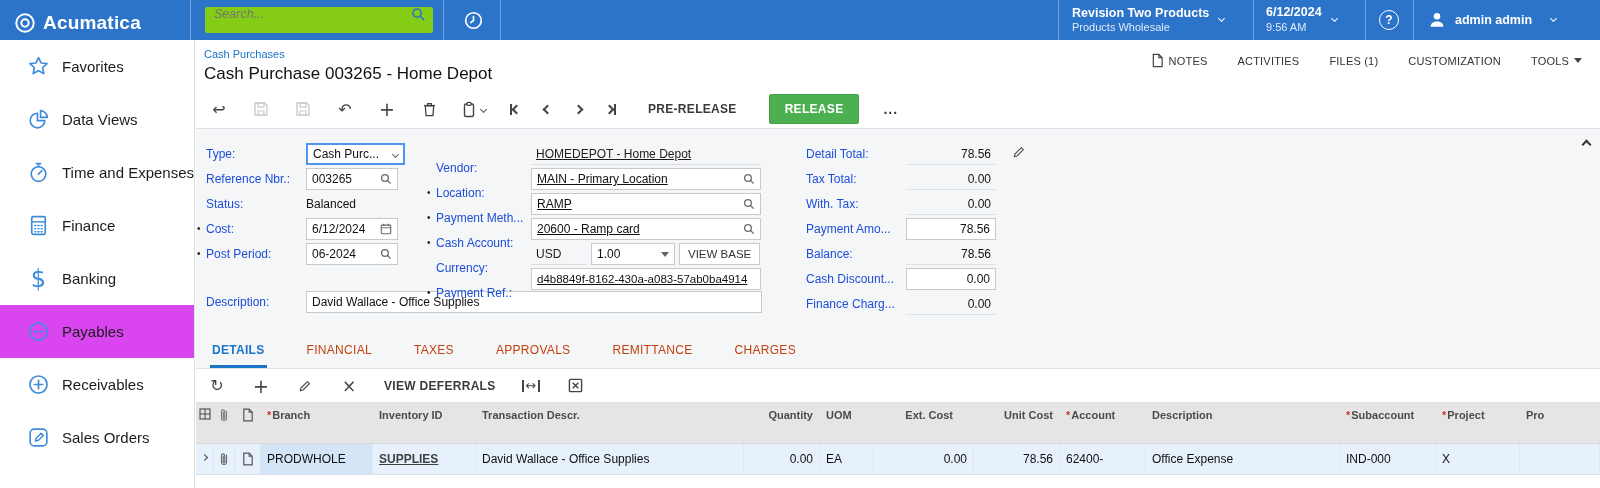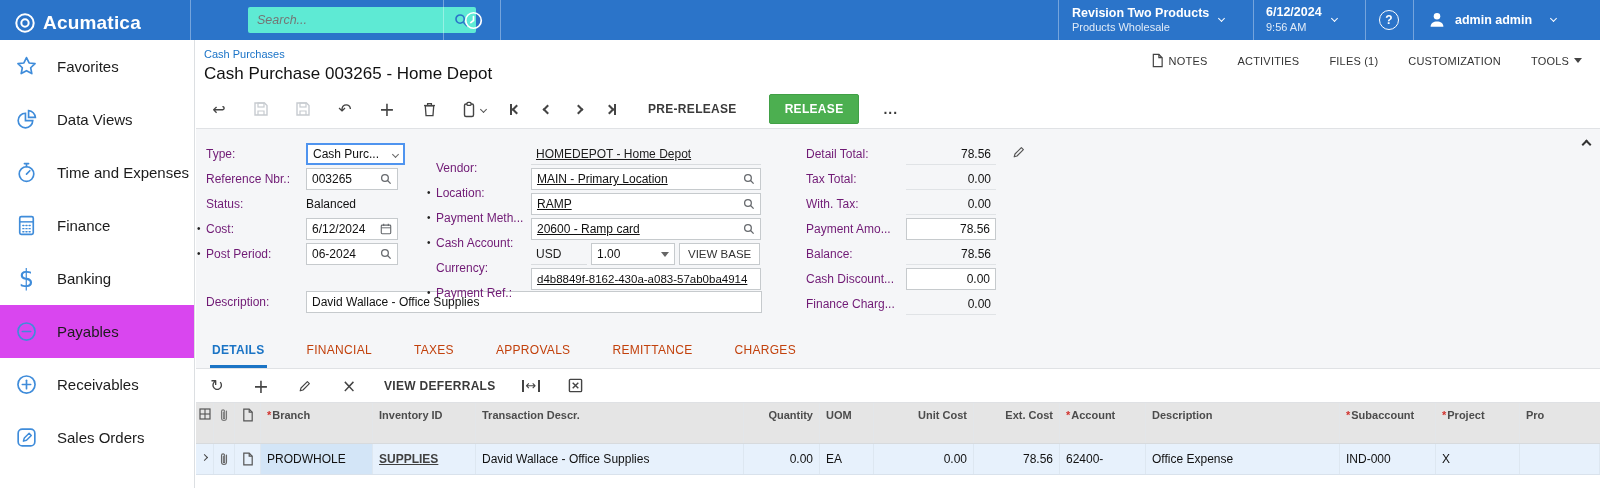--- a/index.html
+++ b/index.html
@@ -4,21 +4,21 @@
 <style>
   * { box-sizing: border-box; margin: 0; padding: 0; }
   html,body { width:1600px; height:488px; overflow:hidden; }
   body { font-family:"Liberation Sans","DejaVu Sans",sans-serif; background:#fff; position:relative; font-size:12px; color:#1c1c1c; }
 
   
   .topbar { position:absolute; left:0; top:0; width:1600px; height:40px; background:#2b74c9; color:#fff; }
   .tb-div { position:absolute; top:0; bottom:0; width:1px; background:rgba(255,255,255,.35); }
   .brand { position:absolute; left:14px; top:0; height:45px; display:flex; align-items:center; gap:7px; }
   .brand-text { font-size:19px; font-weight:bold; letter-spacing:.2px; }
-  .search-wrap { position:absolute; left:205px; top:7px; width:228px; height:26px; background:#5eead4; border-radius:2px; display:flex; align-items:center;margin-left:43px; }
+  .search-wrap { position:absolute; left:205px; top:7px; width:228px; height:26px; background:#84cc16; border-radius:2px; display:flex; align-items:flex-start; }
   .search-wrap input { flex:1; border:none; outline:none; background:transparent; font-style:italic; font-size:12.5px; color:#555; padding:0 6px 0 9px; font-family:inherit; }
   .search-ic { margin-right:7px; display:flex; }
   .tb-btn { position:absolute; top:0; height:40px; display:flex; align-items:center; cursor:pointer; }
   .clock-btn { left:448px; width:50px; justify-content:center; }
   .company-btn { left:1072px; }
   .company-txt { line-height:1.2; }
   .company-name { font-size:12.5px; font-weight:bold; }
   .company-sub { font-size:11px; color:rgba(255,255,255,.85); }
   .date-btn { left:1266px; }
   .date-txt { line-height:1.25; }
@@ -32,21 +32,21 @@
 
   .chev { display:inline-block; width:7px; height:7px; border-right:2px solid currentColor; border-bottom:2px solid currentColor; transform:rotate(45deg); }
   .chev.sm { width:5px; height:5px; border-width:1.6px; }
   .chev.up { transform:rotate(-135deg); }
   .chev.right { transform:rotate(-45deg); }
   .chev.left { transform:rotate(135deg); }
   .tb-chev { margin-left:10px; position:relative; top:-2px; }
 
   
   .sidebar { position:absolute; left:0; top:40px; width:195px; bottom:0; background:#fff; border-right:1px solid #dcdfe2; }
-  .side-item { height:53px; display:flex; align-items:center; padding-left:13px; gap:17px; cursor:pointer; }
+  .side-item { height:53px; display:flex; align-items:center; padding-left:25px; gap:10px; cursor:pointer; }
   .side-item.selected { background:#d946ef; }
   .side-item .s-ic { width:27px; height:27px; display:flex; align-items:center; justify-content:center; color:#3f8cda; }
   .side-item .s-label { font-size:15px; color:#1c1c1c; }
   .gi-dollar::before { content:"$"; font-size:24px; font-weight:400; }
 
   
   .main { position:absolute; left:196px; top:40px; right:0; bottom:0; background:#fff; }
   .breadcrumb { position:absolute; left:8px; top:8px; font-size:11px; color:#1a73c7; cursor:pointer; }
   .doc-title { position:absolute; left:8px; top:24px; font-size:17px; color:#111; }
   .quick-links { position:absolute; right:18px; top:13px; display:flex; align-items:center; gap:30px; font-size:11px; color:#333; letter-spacing:.2px; }
@@ -67,21 +67,21 @@
   .navi { display:inline-flex; align-items:center; gap:1px; cursor:pointer; color:#444; }
   .navi .bar { width:2px; height:11px; background:currentColor; }
   .btn-text { font-size:12px; font-weight:bold; color:#3a3a3a; letter-spacing:.3px; cursor:pointer; padding:6px 8px; }
   .btn-release { background:#4caf50; border:1px solid #41a046; color:#fff; font-size:12px; font-weight:bold; letter-spacing:.3px; padding:7px 15px; border-radius:2px; cursor:pointer; }
   .btn-more { font-size:14px; font-weight:bold; color:#3a3a3a; cursor:pointer; letter-spacing:1px; }
 
   
   .form-area { position:absolute; left:0; right:0; top:88px; height:202px; background:#f5f6f8; border-top:1px solid #e0e2e5; }
   .fcol { position:absolute; }
   .frow { display:flex; align-items:center; height:22px; margin-bottom:3px; position:relative; }
-  .flabel { font-size:12px; color:#701a75; position:relative; }
+  .flabel { font-size:12px; color:#1d4ed8; position:relative; }
   .rmark::before { content:"\2022"; position:absolute; left:-9px; top:1px; font-size:10px; color:#222; }
   .fbox { background:#fff; border:1px solid #c6cacd; height:22px; display:flex; align-items:center; padding:0 5px; color:#111; }
   .fbox.focused { border:2px solid #4f94ef; }
   .fval { flex:1; white-space:nowrap; overflow:hidden; }
   .ftext { color:#111; }
   .lookup-ic, .cal-ic { display:flex; margin-left:4px; cursor:pointer; }
   .fbox .chev { color:#666; margin-left:4px; }
   .col-left { left:10px; top:14px; }
   .col-left .flabel { width:100px; }
   .col-mid { left:240px; top:14px; }
@@ -551,22 +551,22 @@
         <svg width="12" height="14" viewBox="0 0 12 14">
             <path d="M1.8 1.2h5.4l3 3v8.6H1.8z" fill="none" stroke="#555" stroke-width="1.2"></path>
             <path d="M7.2 1.2v3h3" fill="none" stroke="#555" stroke-width="1.2"></path>
           </svg>
       </div>
       <div class="gc c3"><span class="req"></span><span>Branch</span></div>
       <div class="gc c4"><span>Inventory ID</span></div>
       <div class="gc c5"><span>Transaction Descr.</span></div>
       <div class="gc c6 num"><span>Quantity</span></div>
       <div class="gc c7"><span>UOM</span></div>
+      <div class="gc c9 num"><span>Ext. Cost</span></div>
       <div class="gc c8 num"><span>Unit Cost</span></div>
-      <div class="gc c9 num"><span>Ext. Cost</span></div>
       <div class="gc c10"><span class="req"></span><span>Account</span></div>
       <div class="gc c11"><span>Description</span></div>
       <div class="gc c12"><span class="req"></span><span>Subaccount</span></div>
       <div class="gc c13"><span class="req"></span><span>Project</span></div>
       <div class="gc c14"><span>Pro</span></div>
     </div>
 
     <div class="g-row">
       <div class="gc c0 icon-c">
           <span class="chev sm right row-exp"></span>

